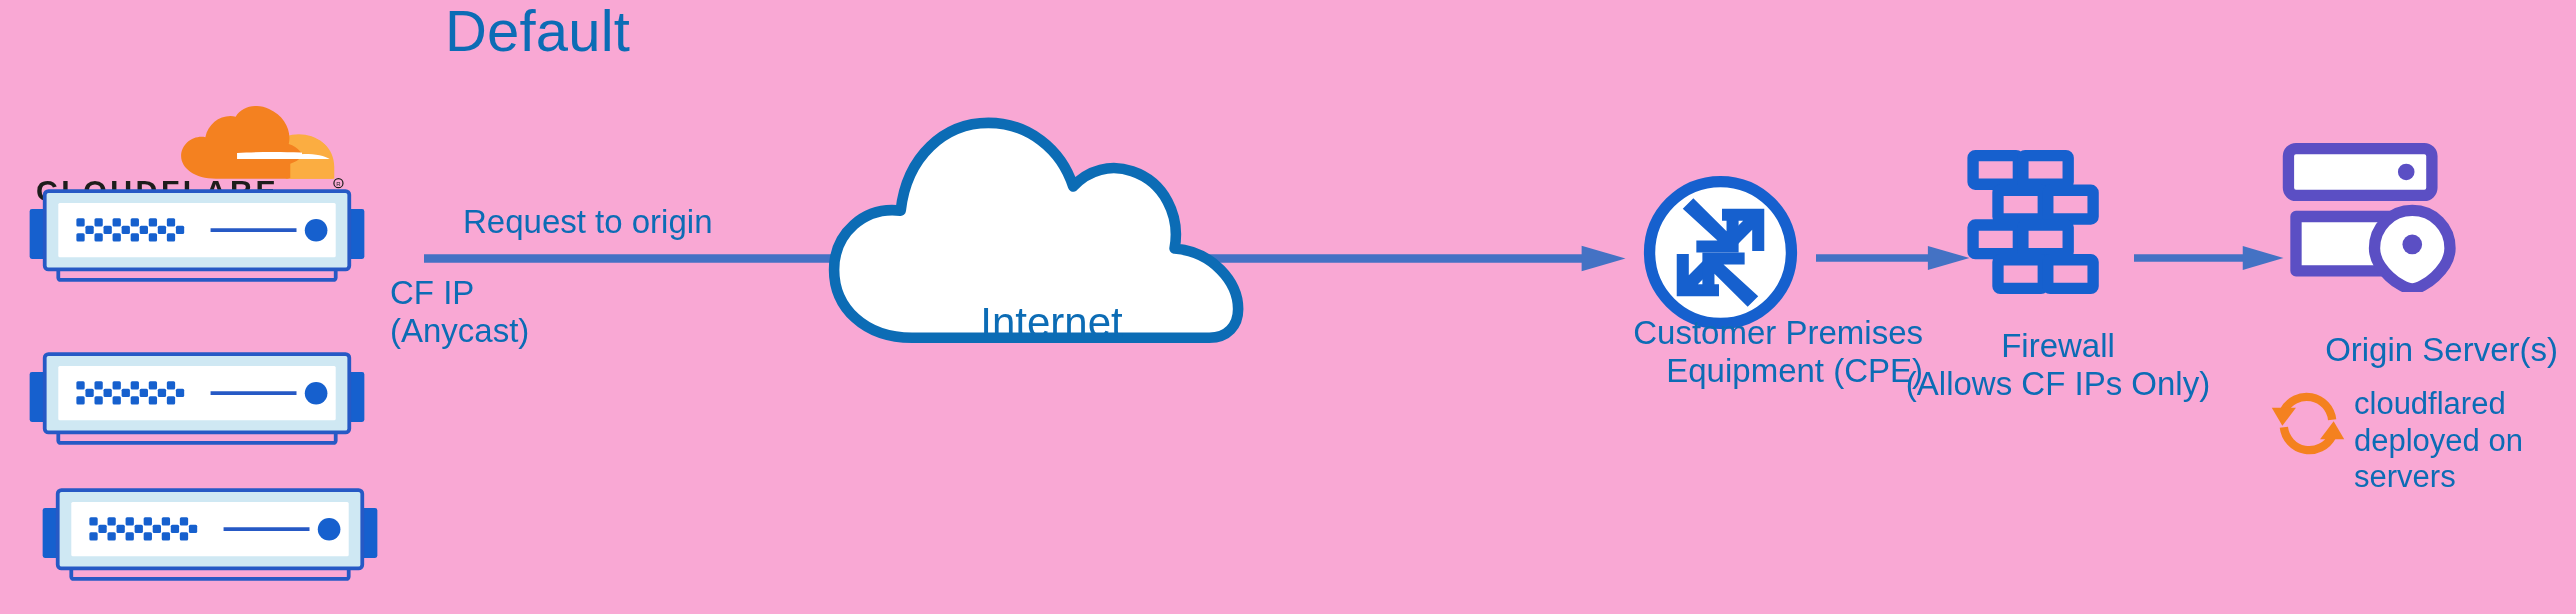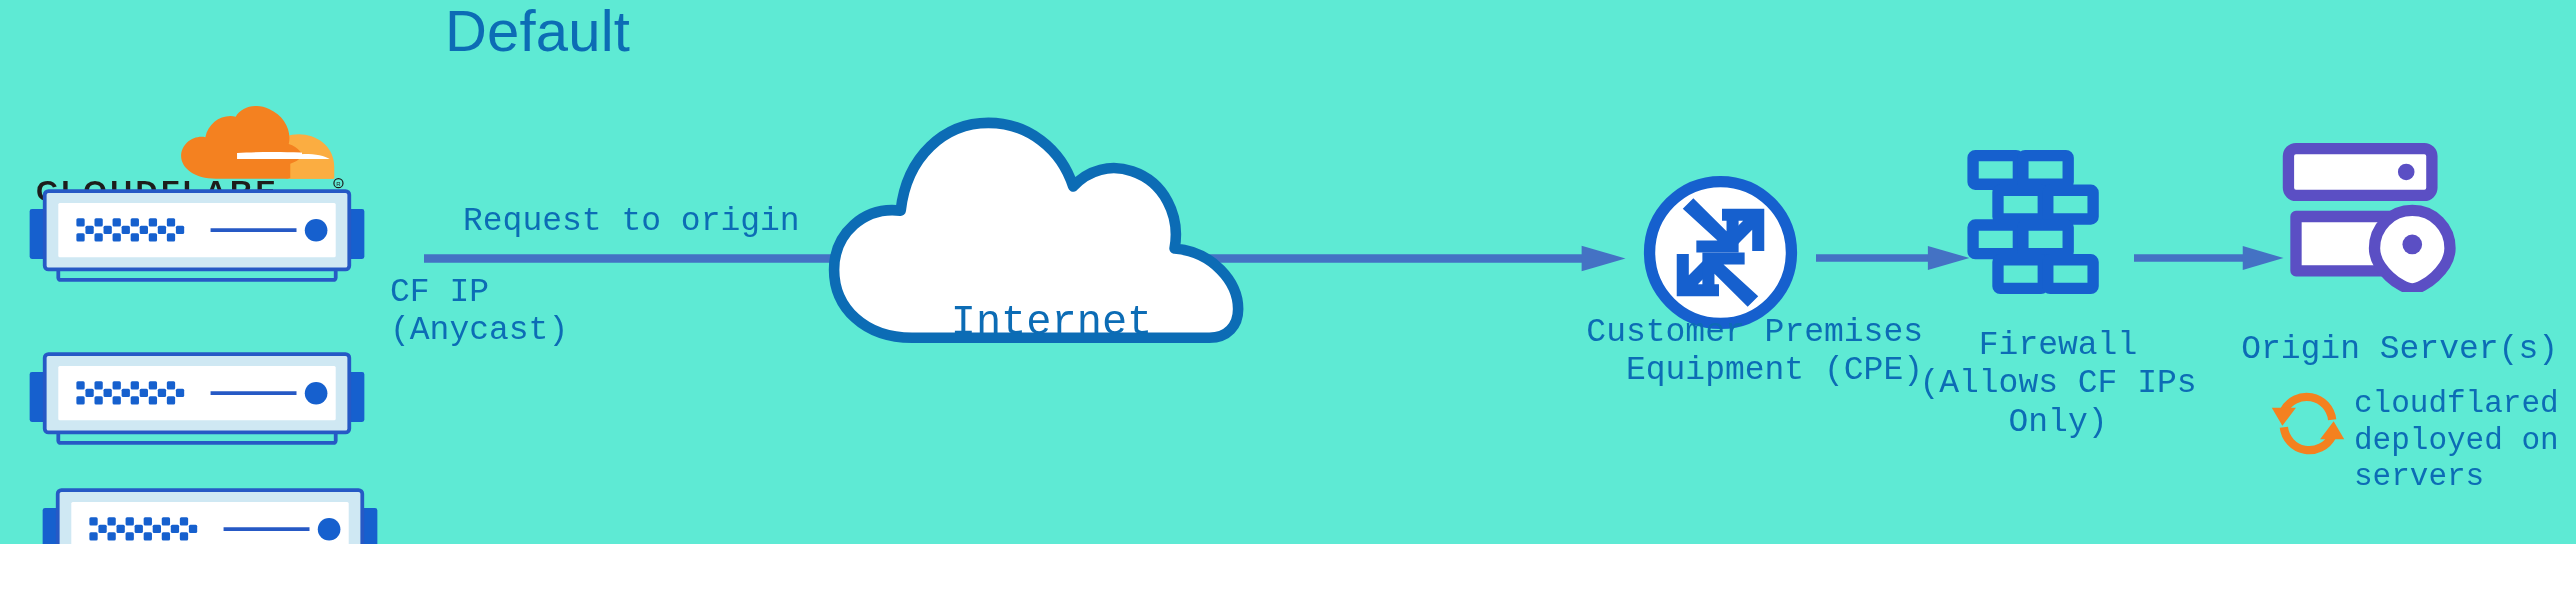--- a/index.html
+++ b/index.html
@@ -8,22 +8,22 @@
     padding: 0;
     background: #ffffff;
   }
   body {
     font-family: "Liberation Sans", sans-serif;
     -webkit-font-smoothing: antialiased;
   }
   #stage {
     position: relative;
     width: 2576px;
-    height: 544px;
-    background: #5eead4;
+    height: 614px;
+    background: #f9a8d4;
     overflow: hidden;
   }
 
   
   .abs { position: absolute; }
 
   
   #diagram-title {
     left: 445px;
     top: 1.5px;
@@ -33,21 +33,20 @@
     letter-spacing: 0.2px;
     white-space: nowrap;
   }
 
   
   .label {
     color: #0C6CB5;
     font-size: 32px;
     line-height: 1.16;
     white-space: pre-line;
-    font-family: Liberation Mono, monospace;
   }
   .label.center { text-align: center; }
   .label.left   { text-align: left; }
 
   #label-request-to-origin {
     left: 463px;
     top: 203px;
     font-size: 33px;
   }
   #label-cf-ip {

